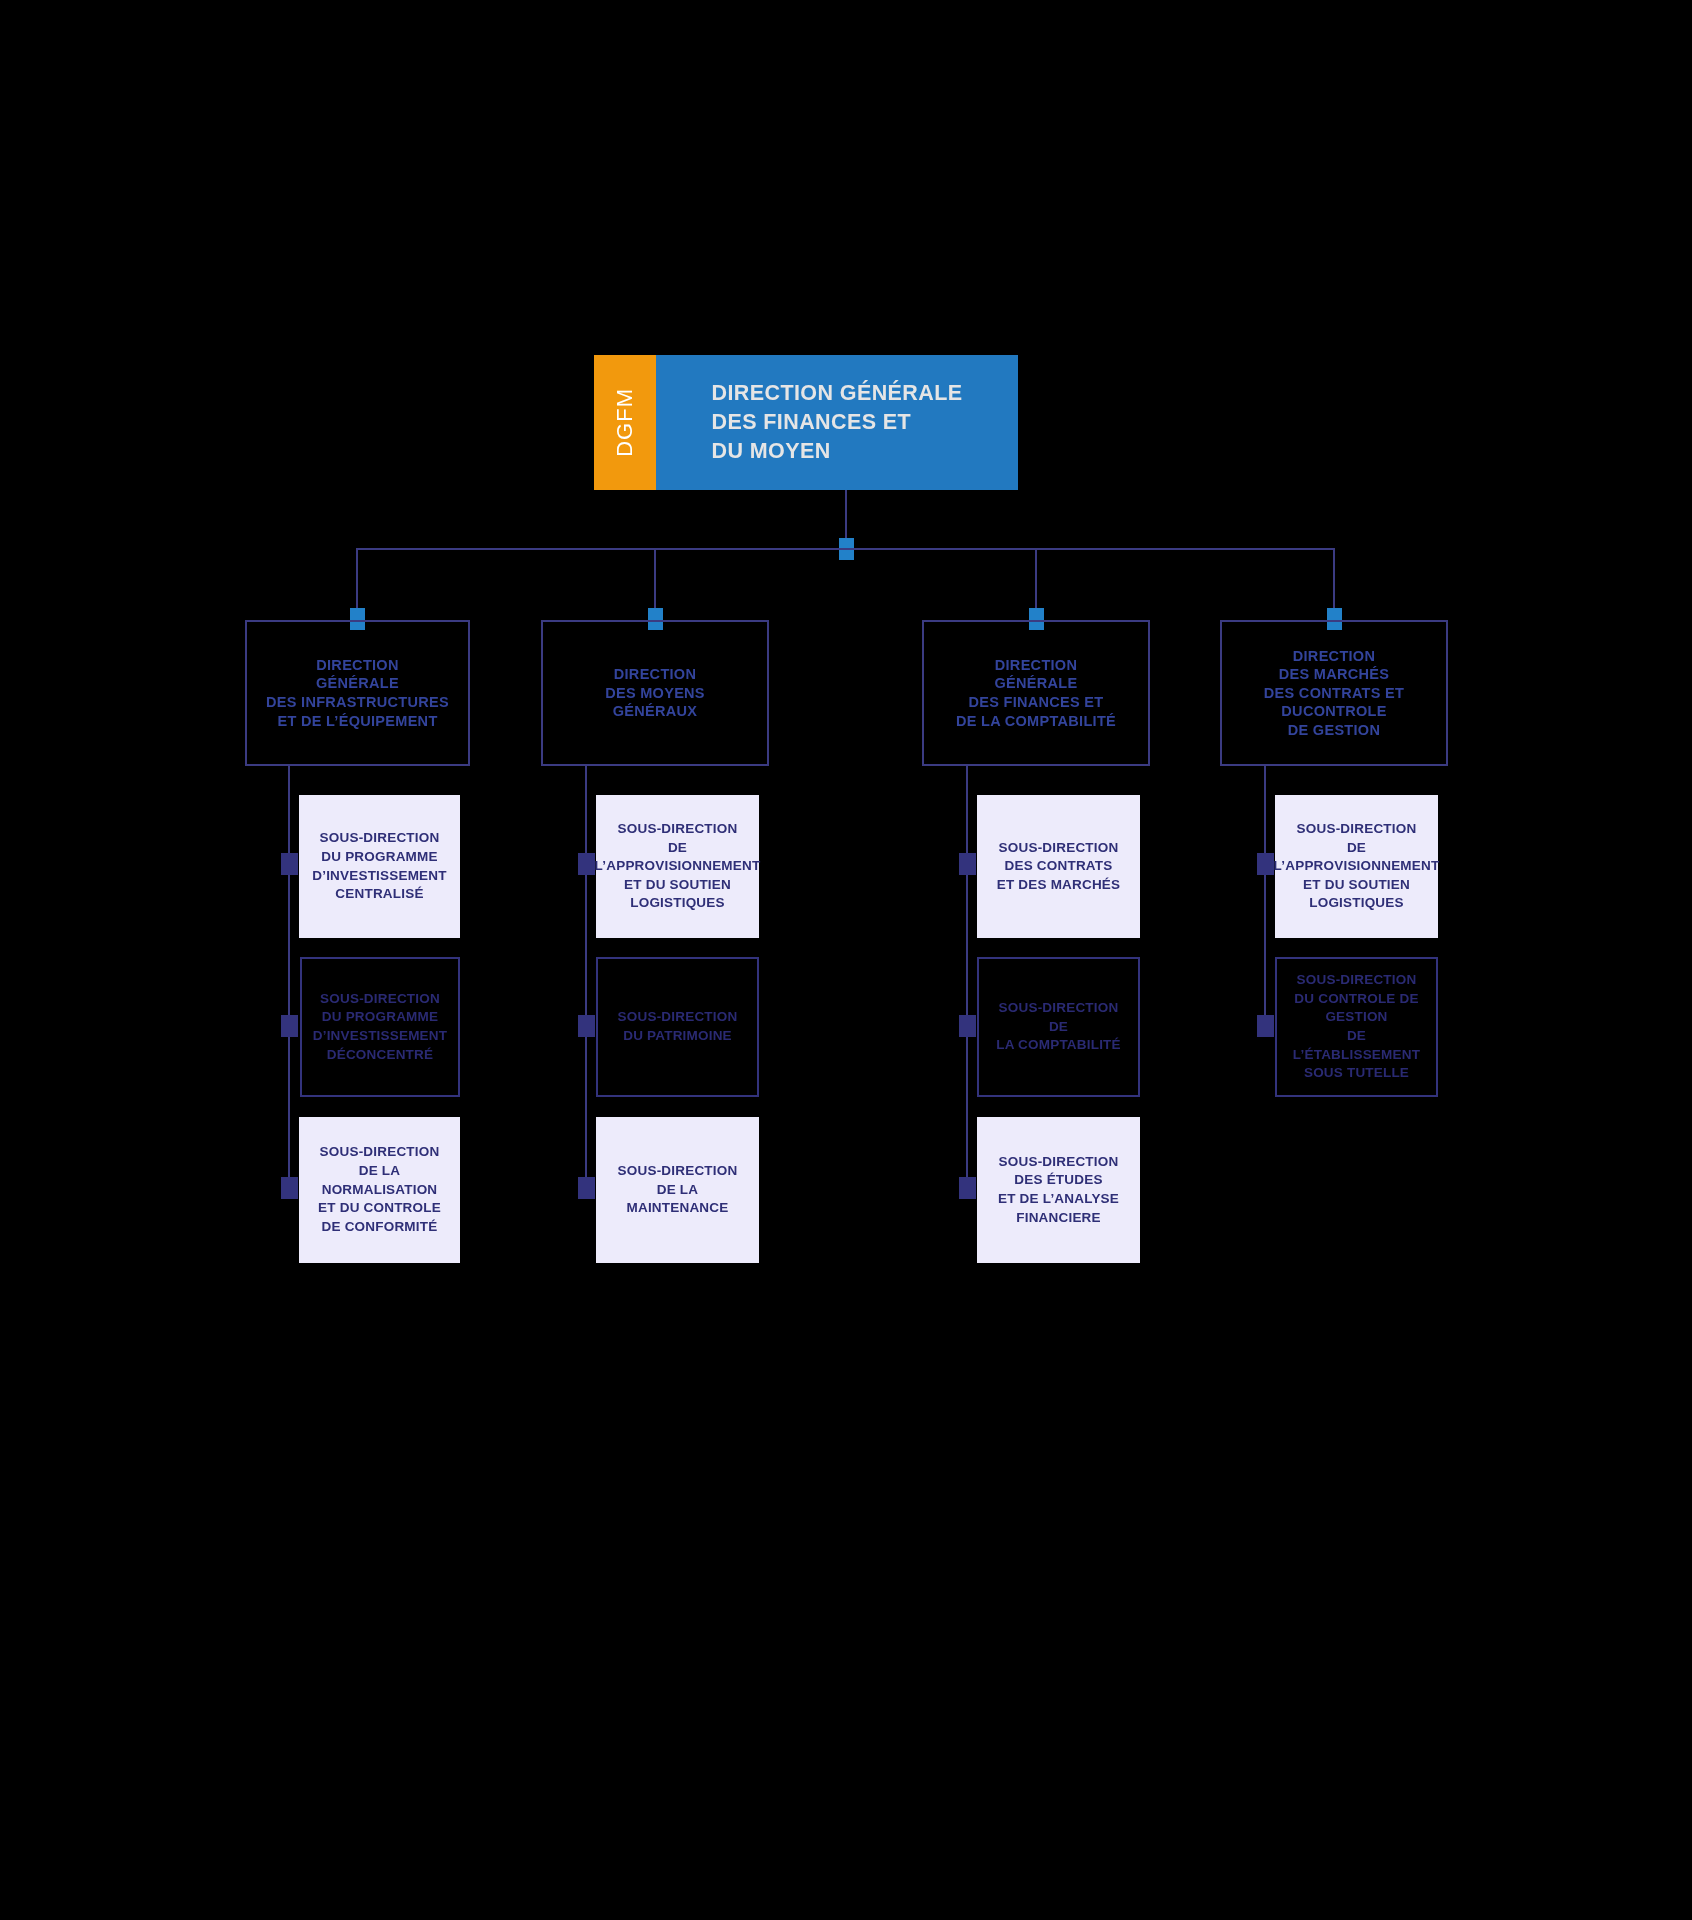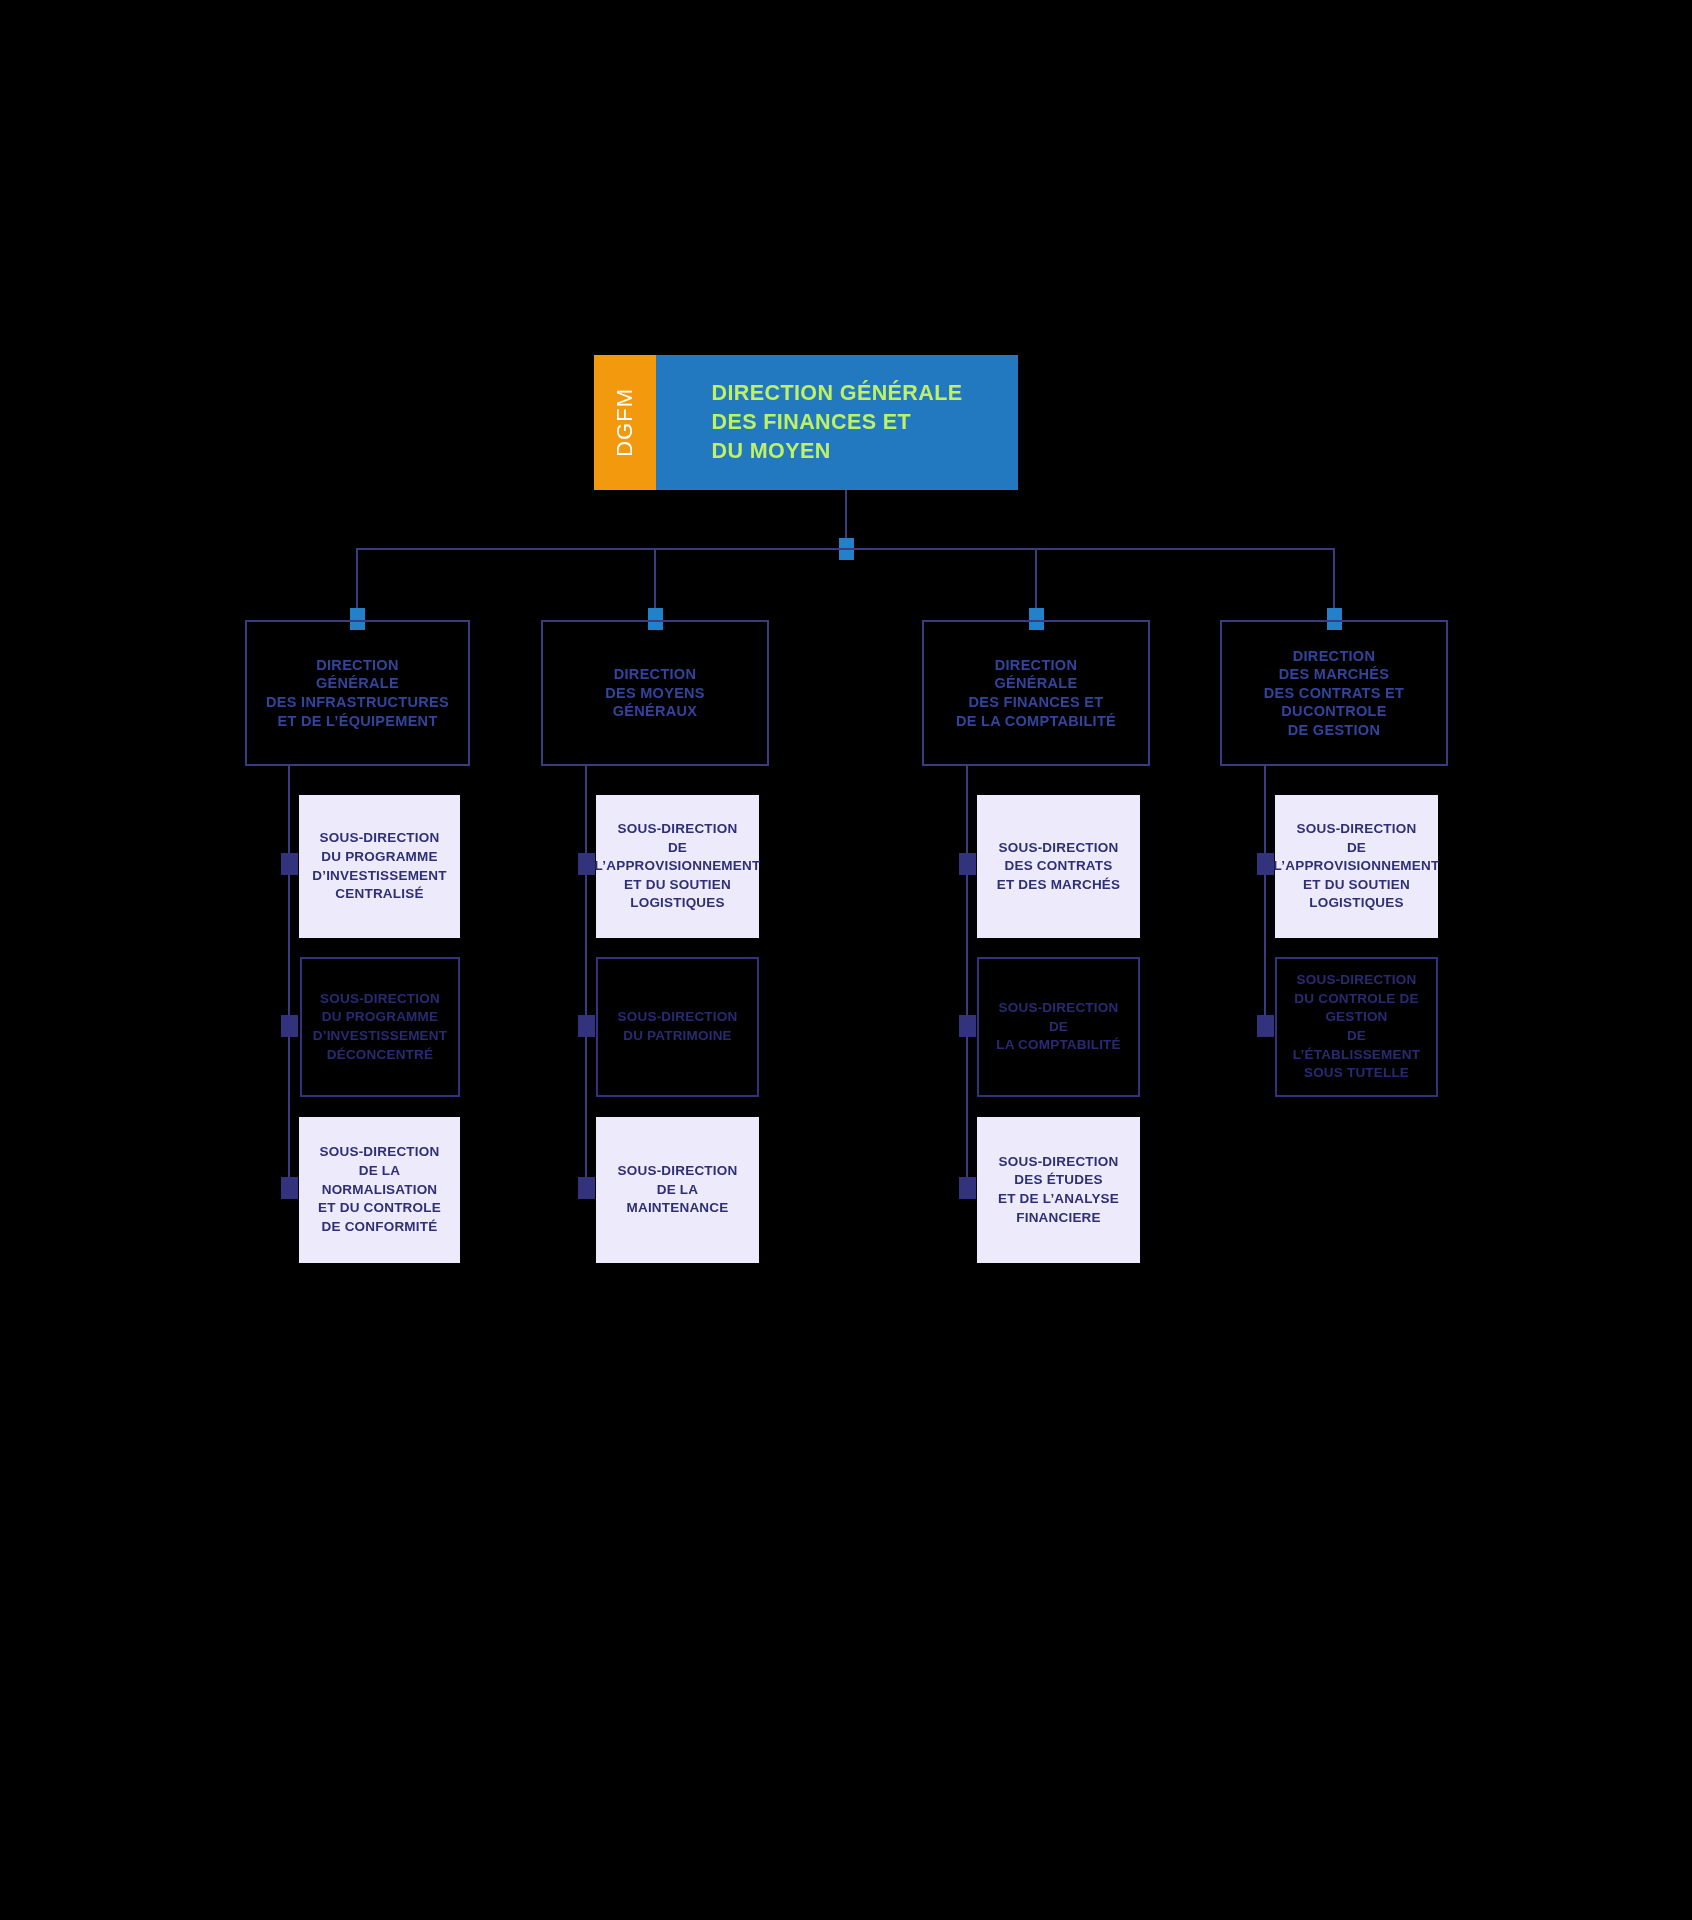--- a/index.html
+++ b/index.html
@@ -62,21 +62,21 @@
   }
   .root-main {
     width: 362px;
     height: 135px;
     background: #2279c0;
     display: flex;
     align-items: center;
     justify-content: center;
   }
   .root-main .title {
-    color: #bef264;
+    color: #e5e5e5;
     font-size: 21.5px;
     font-weight: bold;
     line-height: 1.35;
     letter-spacing: 0.4px;
   }
 
   
   .lvl2 {
     border: 2px solid #3b3b82;
     background: transparent;

